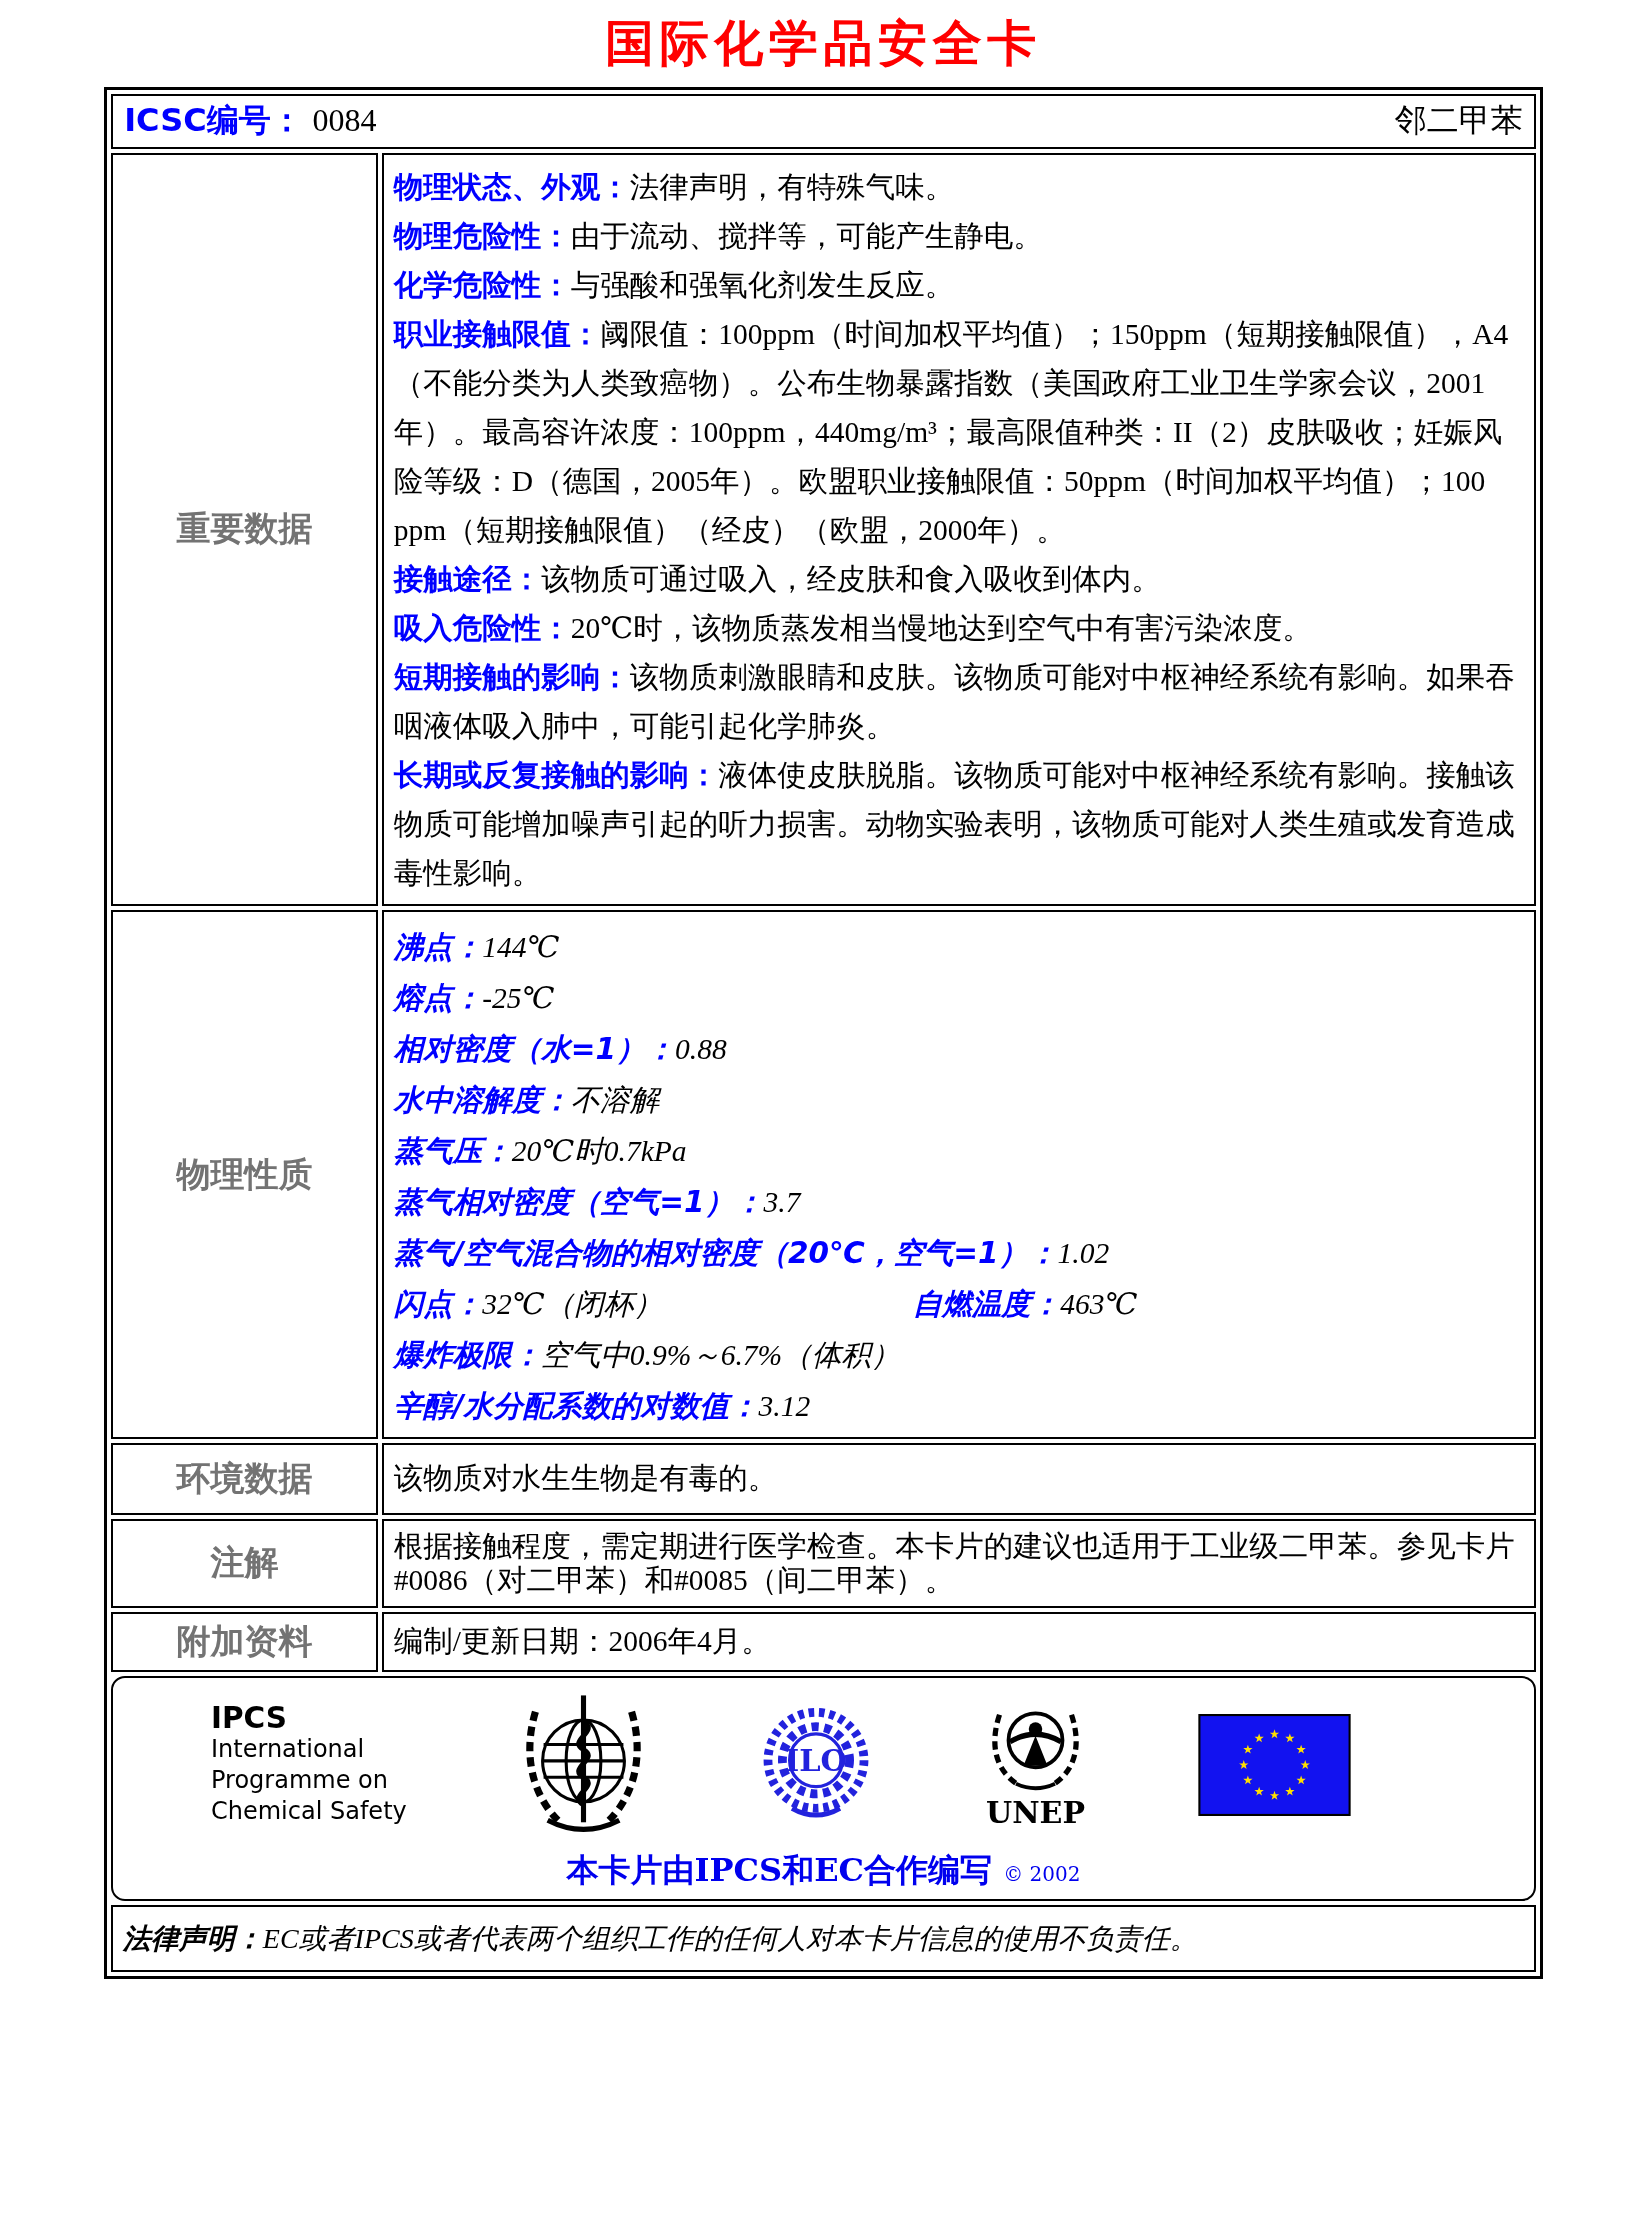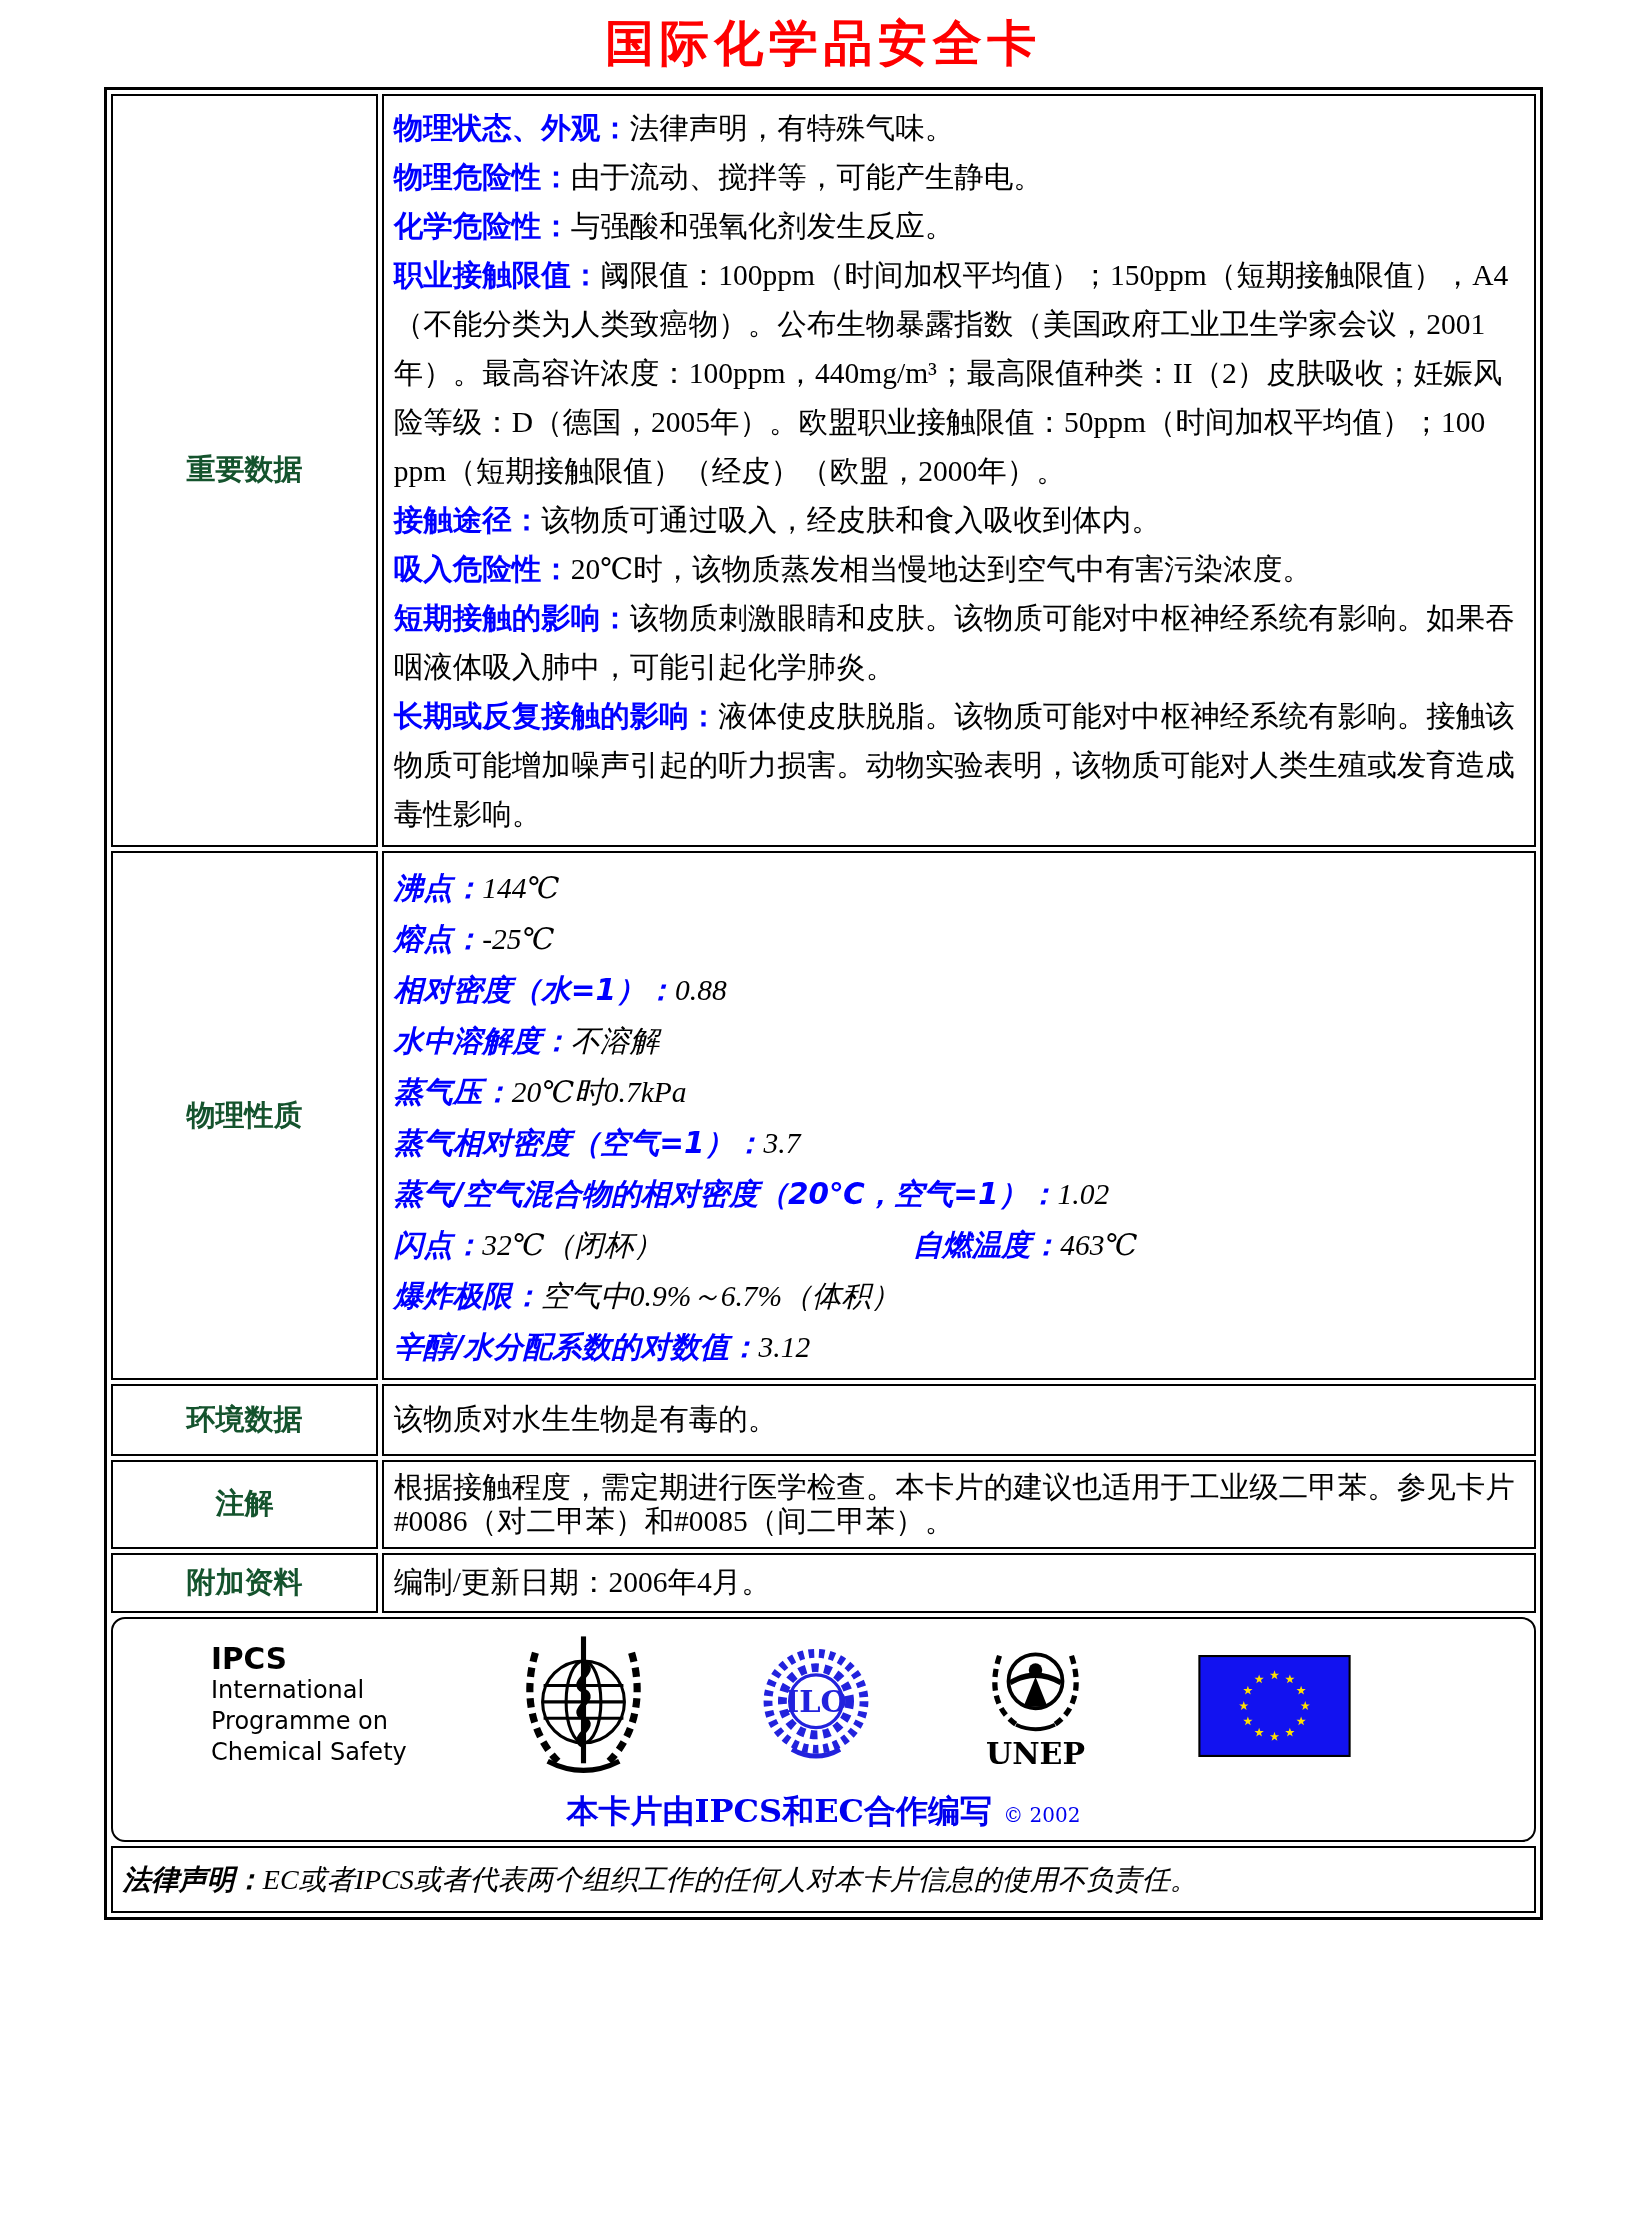--- a/index.html
+++ b/index.html
@@ -9,21 +9,21 @@
         font-size:49px;letter-spacing:5.6px;font-family:"DejaVu Serif","Liberation Serif",serif;}
   table.card{width:1439px;margin:0 auto;border:3.5px solid #000;border-collapse:separate;border-spacing:4.2px;background:#fff;}
   td.cell{border:2.1px solid #000;background:#fff;vertical-align:middle;}
   
   td.hdr-cell{height:51px;padding:0 11.2px;}
   .hdr-flex{display:flex;justify-content:space-between;align-items:center;}
   .icsc-label{color:#0000ff;font-weight:bold;font-size:32px;font-family:"DejaVu Sans","Liberation Sans",sans-serif;}
   .icsc-number{font-size:32px;margin-left:9.8px;}
   .chem-name{font-size:32px;}
   
-  td.label-cell{width:261px;text-align:center;color:#14532d;font-weight:bold;font-size:29px;
+  td.label-cell{width:261px;text-align:center;color:#737373;font-weight:bold;font-size:34px;
         font-family:Liberation Sans, sans-serif;}
   
   td.content-cell{font-size:29.5px;padding:5.6px 9.8px;}
   td.imp-cell{vertical-align:top;line-height:49px;padding-top:8.4px;}
   td.phys-cell{vertical-align:top;line-height:51px;padding-top:9.8px;font-style:italic;}
   .inline-label{color:#0000ff;font-weight:bold;font-family:"DejaVu Sans","Liberation Sans",sans-serif;}
   .pp-first{display:inline-block;width:519px;}
   .pp-pair{display:inline-block;}
   td.env-cell{height:56px;line-height:35px;}
   td.notes-cell{height:74px;line-height:34px;}
@@ -44,20 +44,30 @@
 </head>
 <body>
 
 <div class="page">
 
   <h1 class="doc-title">国际化学品安全卡</h1>
 
   <table class="card">
 
     <tbody>
+        <tr>
+      <td class="cell hdr-cell" colspan="2">
+        <div class="hdr-flex">
+          <span>
+            <span class="icsc-label">ICSC编号：</span><span class="icsc-number">0084</span>
+          </span>
+          <span class="chem-name">邻二甲苯</span>
+        </div>
+      </td>
+    </tr>
 
     <tr>
       <td class="cell label-cell">重要数据</td>
       <td class="cell content-cell imp-cell">
         <div><span class="inline-label">物理状态、外观：</span><span>法律声明，有特殊气味。</span></div>
         <div><span class="inline-label">物理危险性：</span><span>由于流动、搅拌等，可能产生静电。</span></div>
         <div><span class="inline-label">化学危险性：</span><span>与强酸和强氧化剂发生反应。</span></div>
         <div><span class="inline-label">职业接触限值：</span><span>阈限值：100ppm（时间加权平均值）；150ppm（短期接触限值），A4（不能分类为人类致癌物）。公布生物暴露指数（美国政府工业卫生学家会议，2001年）。最高容许浓度：100ppm，440mg/m³；最高限值种类：II（2）皮肤吸收；妊娠风险等级：D（德国，2005年）。欧盟职业接触限值：50ppm（时间加权平均值）；100 ppm（短期接触限值）（经皮）（欧盟，2000年）。</span></div>
         <div><span class="inline-label">接触途径：</span><span>该物质可通过吸入，经皮肤和食入吸收到体内。</span></div>
         <div><span class="inline-label">吸入危险性：</span><span>20℃时，该物质蒸发相当慢地达到空气中有害污染浓度。</span></div>

